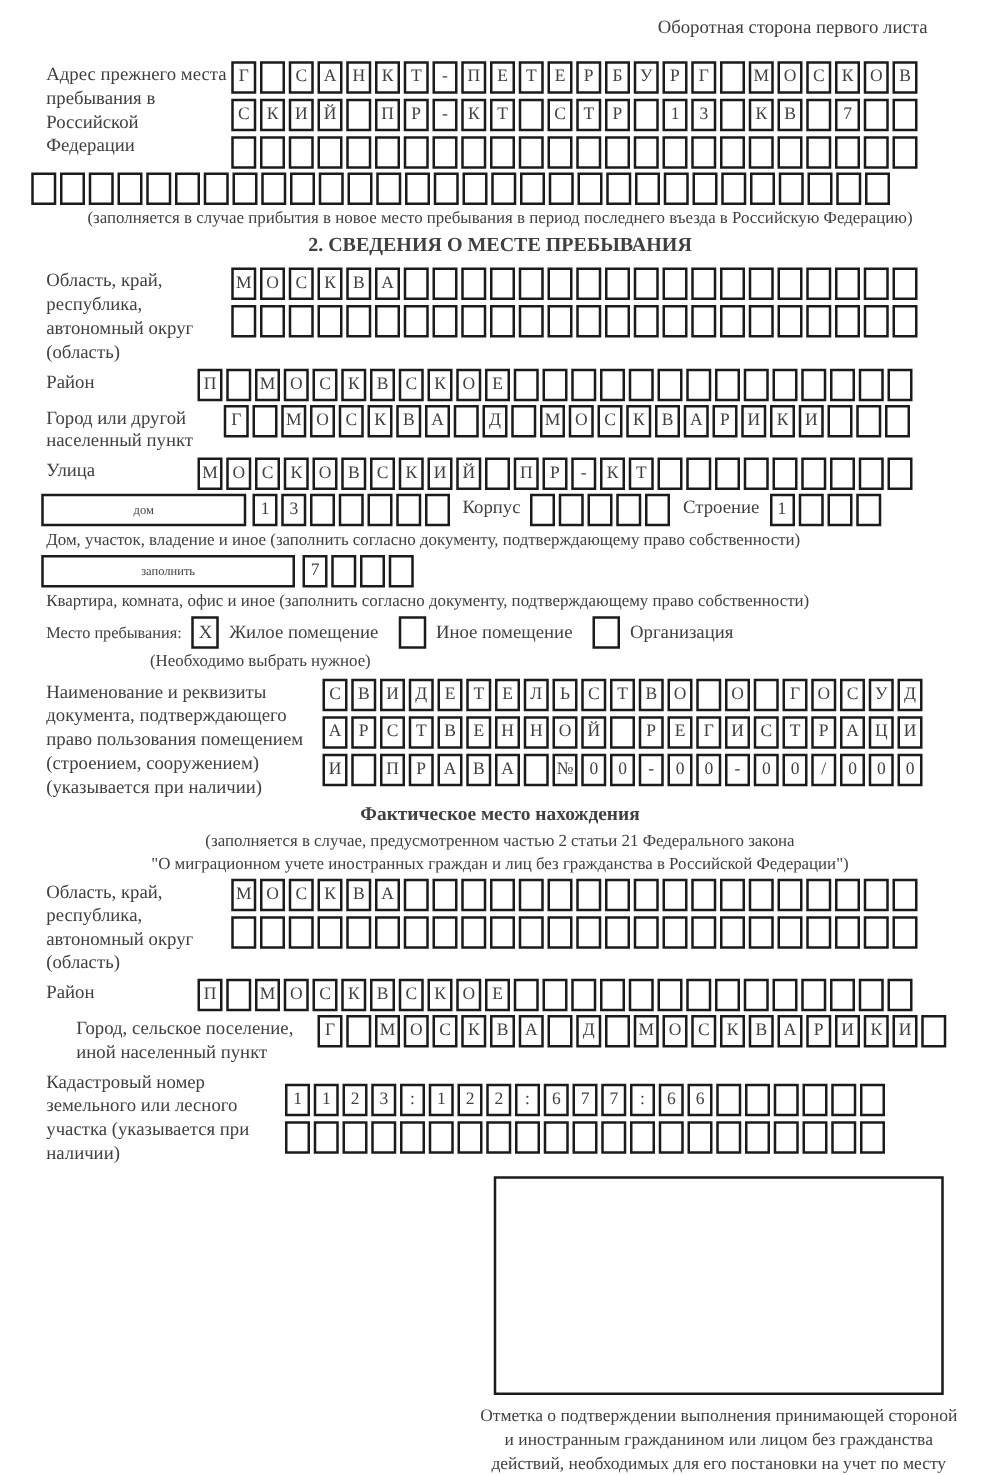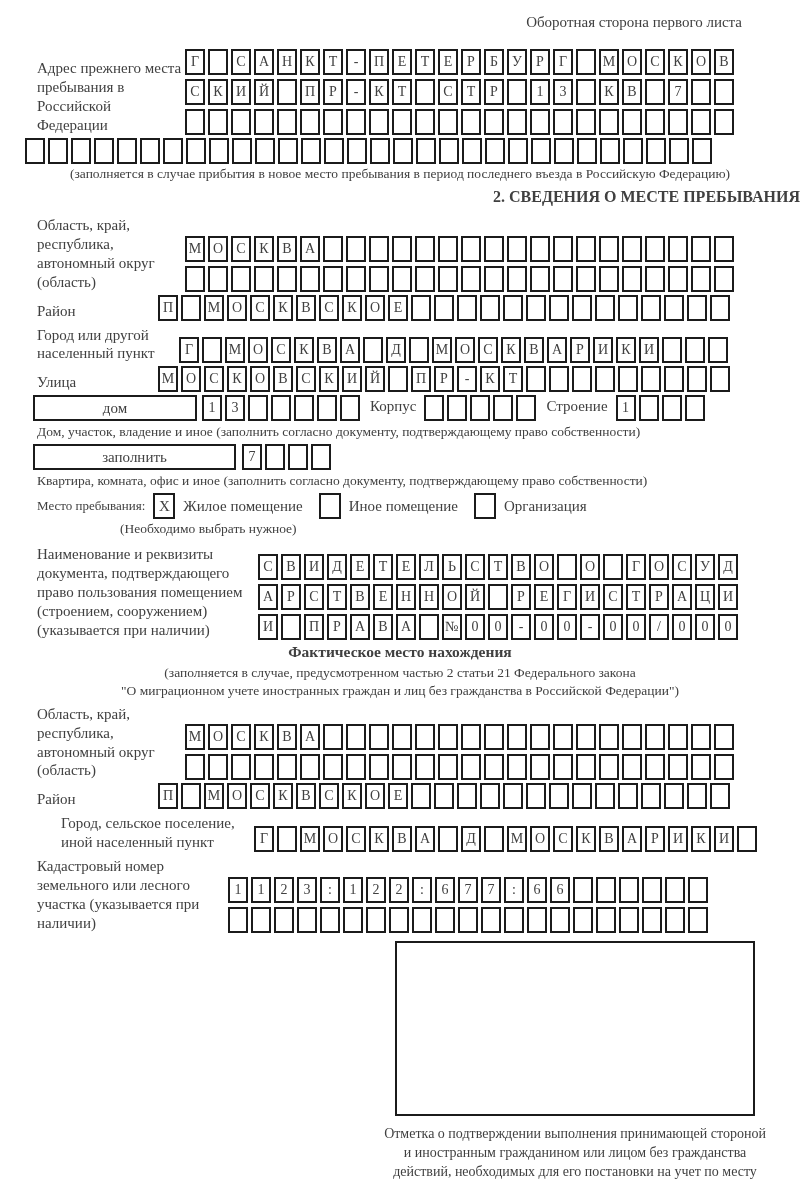--- a/index.html
+++ b/index.html
@@ -3,40 +3,40 @@
 <meta charset="utf-8">
 <style>
   html,body{margin:0;padding:0;background:#fff;}
   .page{
     width:800px;height:1180px;box-sizing:border-box;
     background:#fff;color:#404040;
     font-family:"Liberation Serif","DejaVu Serif",serif;
     padding-top:14px;overflow:hidden;position:relative;
   }
   .hdr{text-align:right;padding-right:58px;font-size:15px;margin-bottom:18px;}
-  .frow{display:flex;align-items:flex-end;margin-left:37px;margin-bottom:3px;}
+  .frow{display:flex;align-items:flex-start;margin-left:37px;margin-bottom:3px;}
   .lbl{font-size:15px;line-height:1.26;flex-shrink:0;padding-top:2px;}
   .w148{width:148px;} .w121{width:121px;} .w142{width:142px;}
   .w221{width:221px;} .w193{width:193px;margin-left:24px;} .w191{width:191px;}
   .cellcol{display:flex;flex-direction:column;gap:4px;}
   .cells{display:flex;gap:3px;}
   .cell{
     width:20px;height:26px;border:2px solid #1b1b1b;box-sizing:border-box;
     display:flex;align-items:center;justify-content:center;
     font-size:14px;background:#fff;flex-shrink:0;
   }
   .fullrow{margin-left:25px;margin-top:1px;margin-bottom:2px;}
   .note{font-size:13.5px;text-align:center;margin:2px 10px 4px;}
   .note-left{font-size:13.5px;margin:0 0 4px 37px;}
-  .sec-title{font-weight:bold;text-align:right;font-size:16px;margin:6px 0 8px;}
+  .sec-title{font-weight:bold;text-align:center;font-size:16px;margin:6px 0 8px;}
   .sub-title{font-weight:bold;text-align:center;font-size:15.5px;margin:0 0 4px;}
   .bigbox{
     height:26px;border:2px solid #1b1b1b;box-sizing:border-box;
     display:flex;align-items:center;justify-content:center;
-    font-size:15px;flex-shrink:0;background:#fff;
+    font-size:10px;flex-shrink:0;background:#fff;
   }
   .inline-lbl{font-size:15px;padding:3px 8px 0 10px;white-space:nowrap;}
   .checkbox{
     width:22px;height:26px;border:2px solid #1b1b1b;box-sizing:border-box;
     display:flex;align-items:center;justify-content:center;
     font-size:15px;flex-shrink:0;background:#fff;
   }
   .stay-row{display:flex;align-items:center;margin-left:37px;margin-top:4px;}
   .stay-row .opt-lbl{font-size:15px;margin:0 16px 0 8px;white-space:nowrap;}
   .stay-lbl{font-size:13px;margin-right:8px;white-space:nowrap;}

